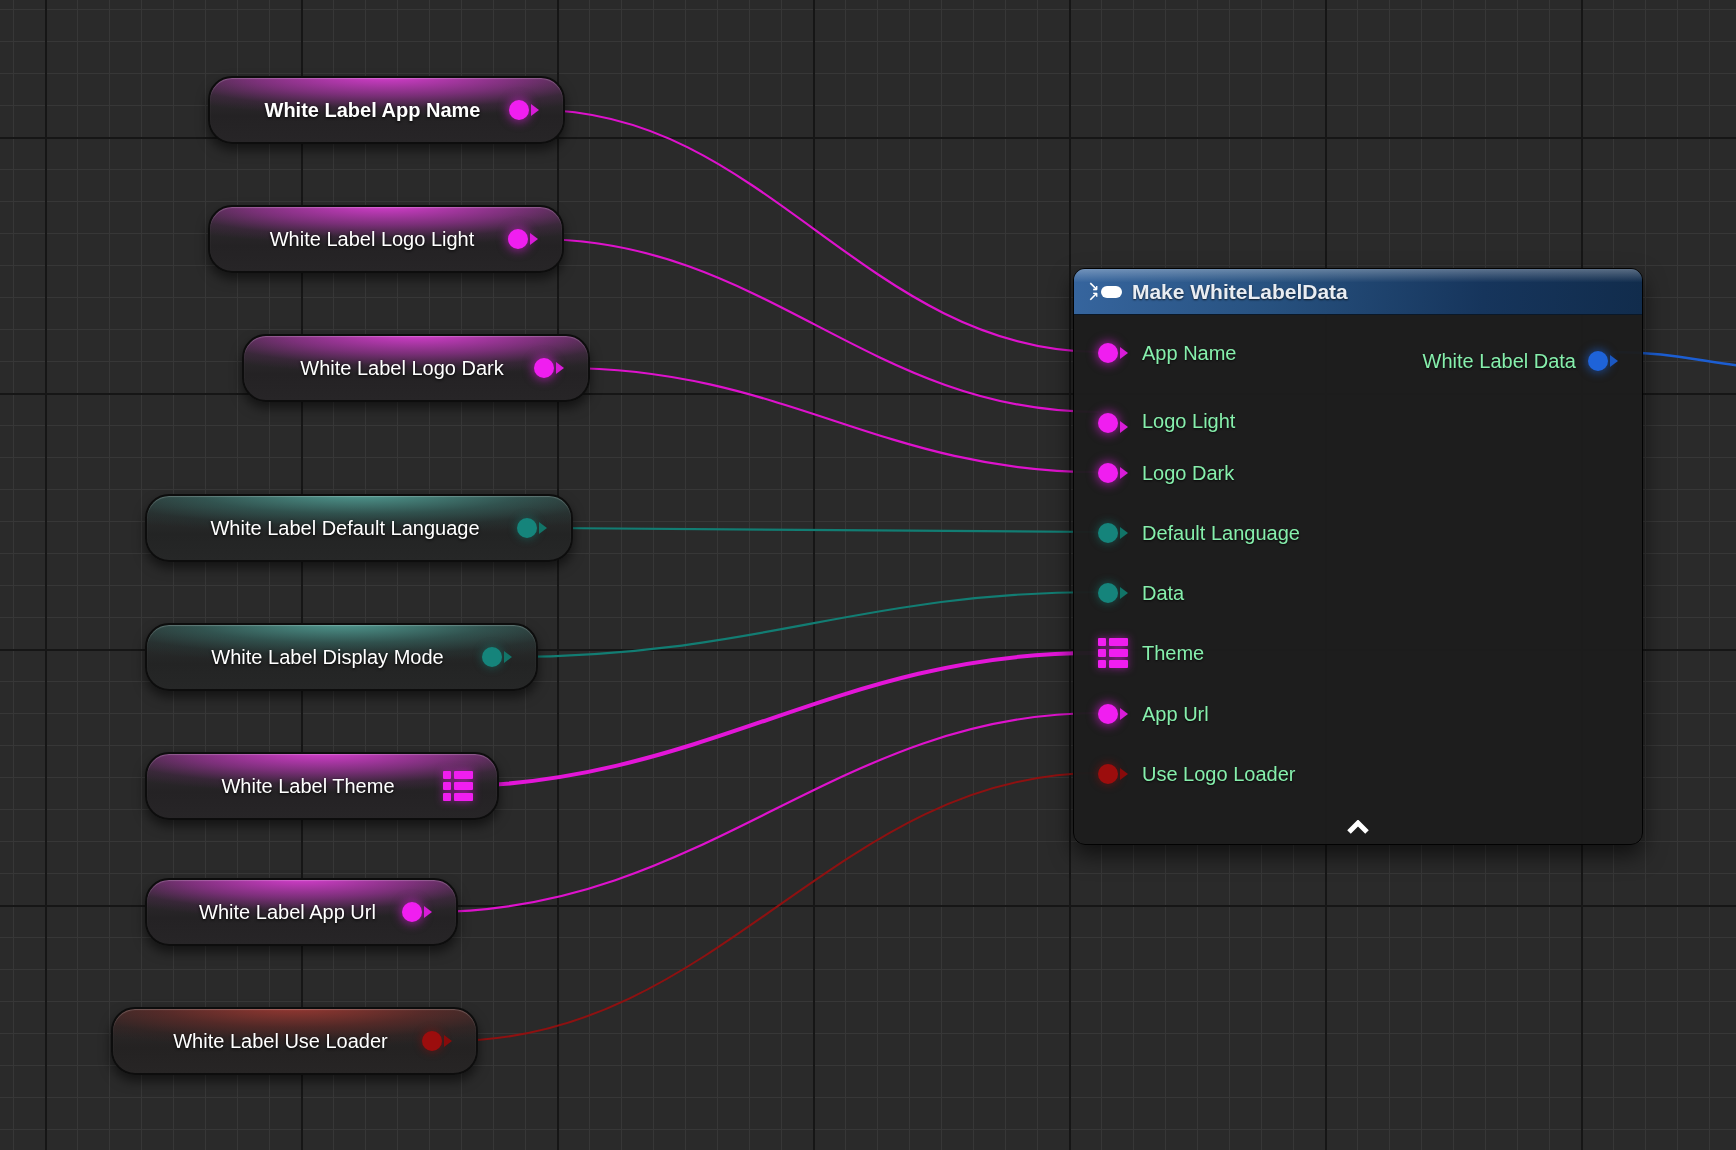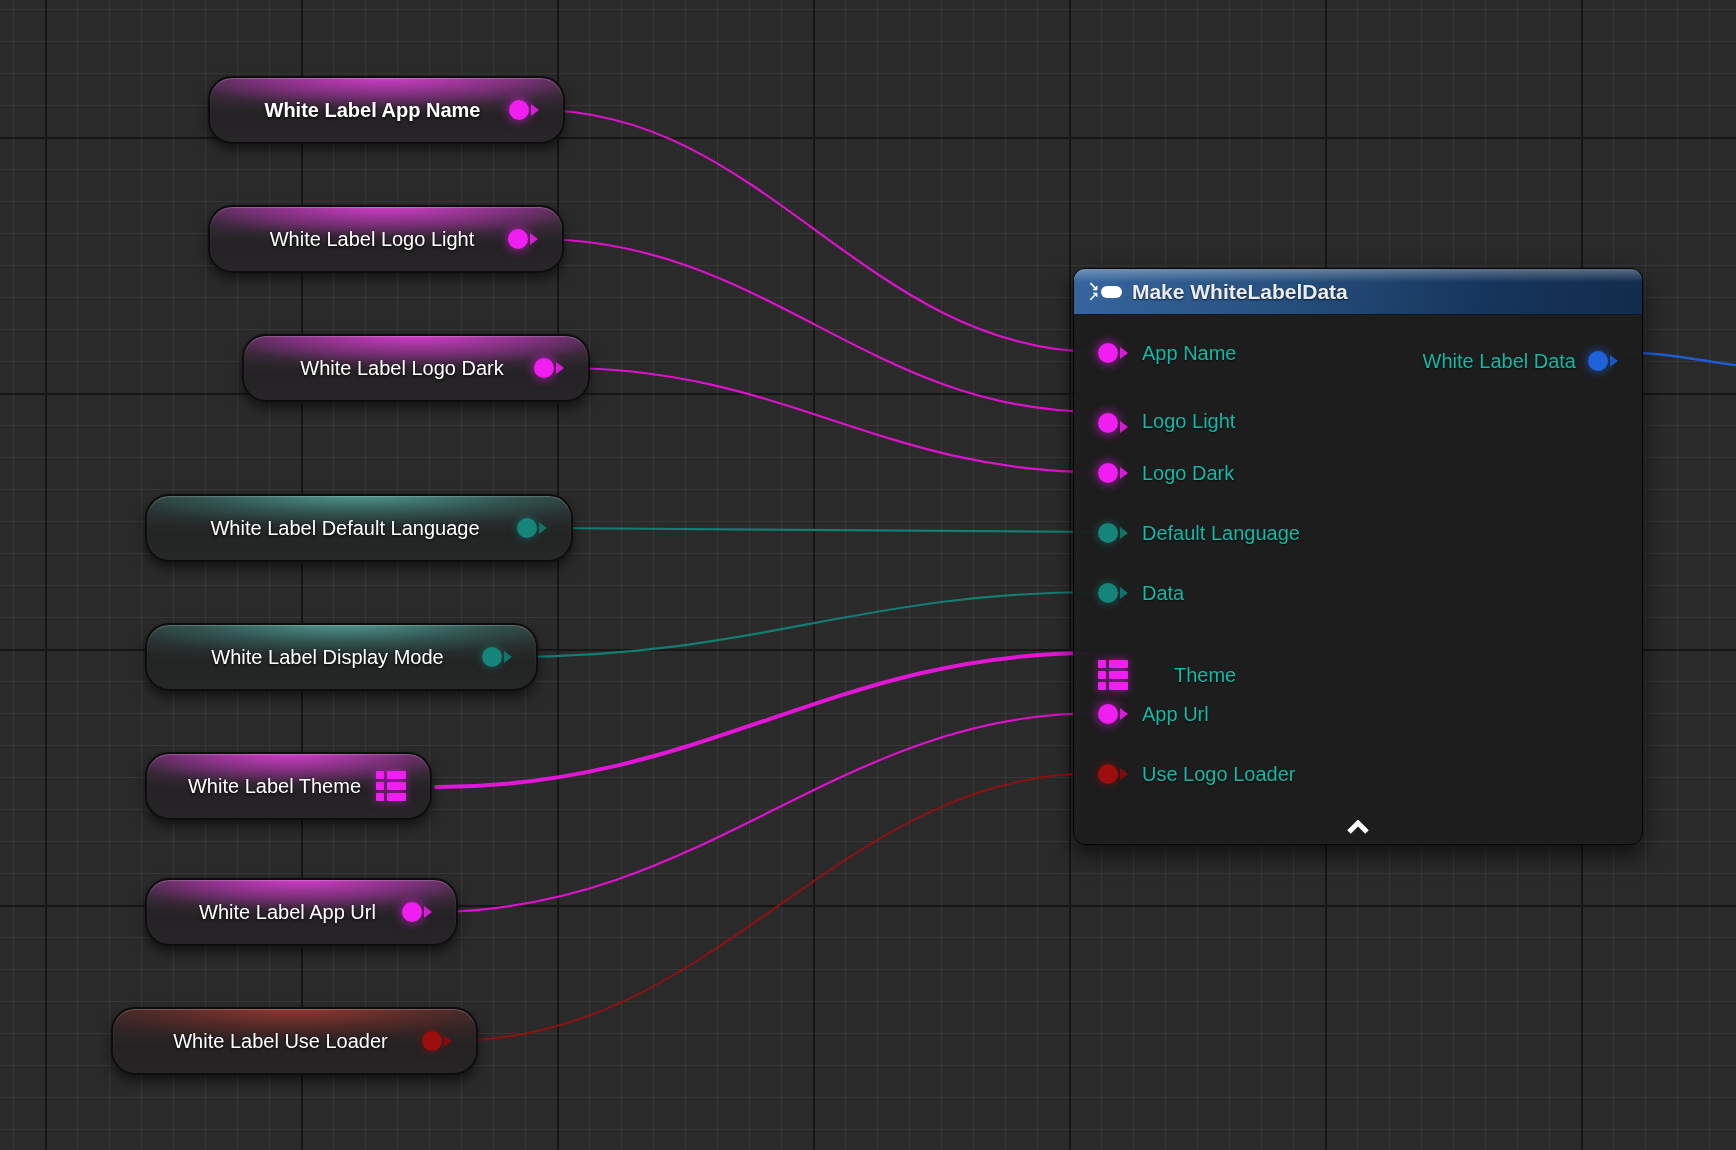--- a/index.html
+++ b/index.html
@@ -86,21 +86,21 @@
   }
   .make-icon{display:flex;align-items:center;gap:2px;}
   .mi-arrows{display:flex;flex-direction:column;color:#fff;font-size:13px;font-weight:bold;line-height:10px;}
   .mi-pill{width:21px;height:12px;border-radius:6px;background:#fff;}
   .make-title{color:#e9edf2;font-size:21px;font-weight:bold;text-shadow:0 1px 2px rgba(0,0,0,.7);white-space:nowrap;}
 
   .pin-row{
     position:absolute;left:0;width:100%;height:40px;box-sizing:border-box;
     display:flex;align-items:center;padding-left:24px;
   }
-  .pin-row .pin-label{color:#14b8a6;font-size:20px;margin-left:14px;white-space:nowrap;
+  .pin-row .pin-label{color:#86efac;font-size:20px;margin-left:14px;white-space:nowrap;
     text-shadow:0 1px 2px rgba(0,0,0,.8);}
   .out-row{justify-content:flex-end;padding-left:0;padding-right:24px;}
   .out-row .pin-label{margin-left:0;margin-right:12px;}
 
   .collapse-btn{
     position:absolute;left:50%;transform:translateX(-50%);top:548px;
     width:36px;height:20px;display:flex;align-items:center;justify-content:center;
     cursor:pointer;
   }
 </style>
@@ -154,21 +154,21 @@
   </div>
 
   <div class="getter g-enum" style="left:145px;top:623px;width:393px;">
     <span class="g-label">White Label Display Mode</span>
     <span class="pin">
         <span class="pin-circle c-enum"></span>
         <span class="pin-arrow a-enum"></span>
       </span>
   </div>
 
-  <div class="getter g-string" style="left:145px;top:752px;width:287px;">
+  <div class="getter g-string" style="left:145px;top:752px;width:354px;">
     <span class="g-label">White Label Theme</span>
     <span class="pin">
       <span class="struct-icon">
           <i></i>
           <i></i>
           <i></i>
           <i></i>
           <i></i>
           <i></i>
         </span>
@@ -221,21 +221,21 @@
     <div class="pin-row" style="top:244px;">
       <span class="pin-circle c-enum"></span>
         <span class="pin-arrow a-enum"></span>
       <span class="pin-label">Default Language</span>
     </div>
     <div class="pin-row" style="top:304px;">
       <span class="pin-circle c-enum"></span>
         <span class="pin-arrow a-enum"></span>
       <span class="pin-label">Data</span>
     </div>
-    <div class="pin-row" style="top:386px;gap:32px;">
+    <div class="pin-row" style="top:364px;">
       <span class="struct-icon">
           <i></i>
           <i></i>
           <i></i>
           <i></i>
           <i></i>
           <i></i>
         </span>
       <span class="pin-label">Theme</span>
     </div>

